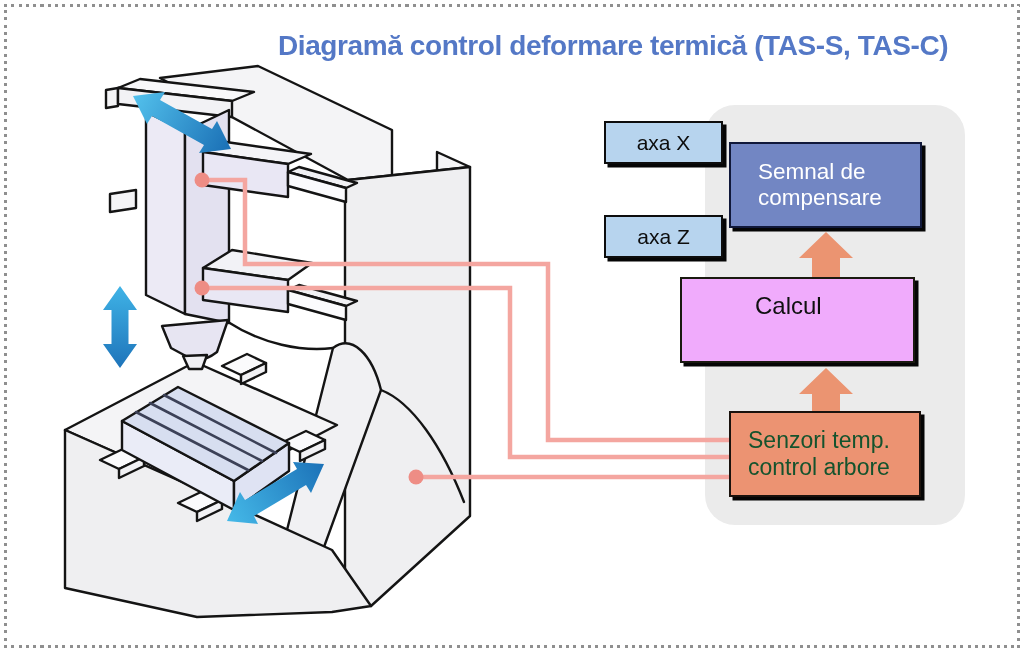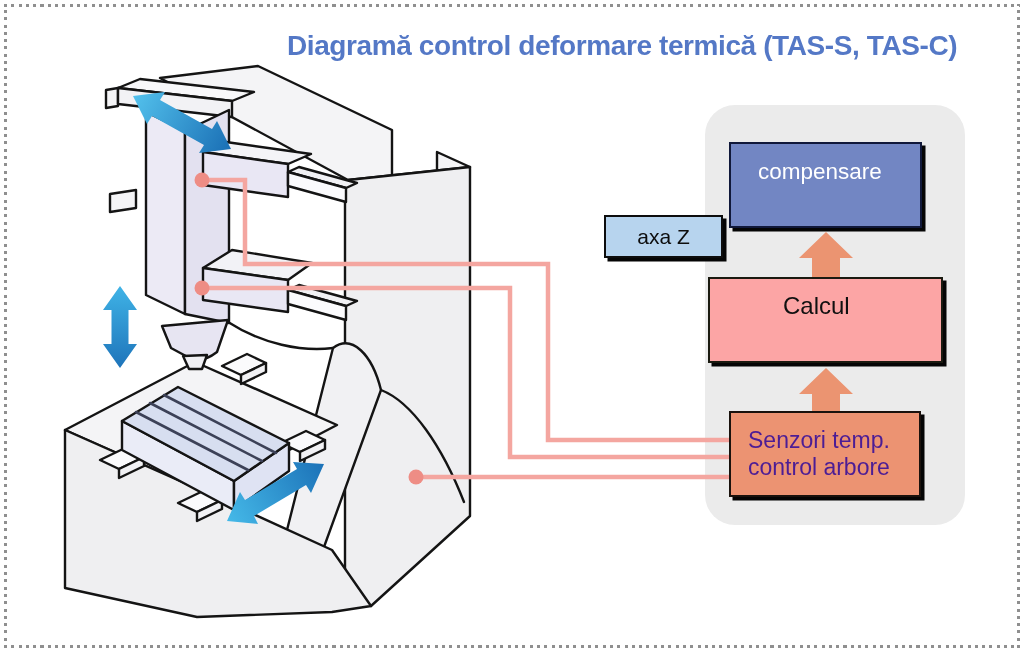--- a/index.html
+++ b/index.html
@@ -2,32 +2,32 @@
 <html><head>
 <meta charset="utf-8">
 <style>
   html,body{margin:0;padding:0;background:#fff;}
   #stage{position:relative;width:1024px;height:652px;background:#ffffff;overflow:hidden;
          font-family:"Liberation Sans",sans-serif;}
   .dot-h{position:absolute;left:4px;right:4px;height:3px;
          background:repeating-linear-gradient(90deg,#8f8f8f 0 3px,transparent 3px 7.3px);}
   .dot-v{position:absolute;top:4px;bottom:4px;width:3px;
          background:repeating-linear-gradient(0deg,#8f8f8f 0 3px,transparent 3px 7.3px);}
-  #title{position:absolute;left:287px;top:30px;font-size:28px;font-weight:bold;
+  #title{position:absolute;left:278px;top:30px;font-size:28px;font-weight:bold;
          letter-spacing:-0.4px;color:#5478C6;white-space:nowrap;}
   #machine-svg{position:absolute;left:0;top:0;}
   .box{position:absolute;box-sizing:border-box;border:2px solid #0d0d0d;
        box-shadow:3.5px 3.5px 0 #050505;}
   .axa{left:604px;width:119px;height:43px;background:#B7D4EE;display:flex;
        align-items:center;justify-content:center;font-size:21px;color:#0d0d0d;}
   .semnal{left:729px;top:142px;width:193px;height:86px;background:#7286C3;color:#ffffff;
           font-size:22.5px;line-height:26px;padding:15px 0 0 27px;border-color:#10183a;}
-  .calcul{left:708px;top:277px;width:235px;height:86px;background:#fca5a5;color:#101010;
+  .calcul{left:680px;top:277px;width:235px;height:86px;background:#f0abfc;color:#101010;
           font-size:24px;line-height:28px;padding:13px 0 16px 73px;border-color:#1a1a10;}
-  .senzori{left:729px;top:411px;width:192px;height:86px;background:#EC9372;color:#4c1d95;
+  .senzori{left:729px;top:411px;width:192px;height:86px;background:#EC9372;color:#14532d;
            font-size:23px;line-height:26.5px;padding:14px 0 0 17px;border-color:#1a120d;}
   .two-line span{display:block;}
 </style>
 </head>
 <body>
 
 <div id="stage">
 
   <div class="dot-h" style="top:4px"></div>
   <div class="dot-h" style="bottom:4px"></div>
@@ -121,25 +121,29 @@
       <path d="M202,288 L510,288 L510,457 L740,457"></path>
       <path d="M416,477 L740,477"></path>
     </g>
     <g fill="#EE8D85">
       <circle cx="202" cy="180" r="7.5"></circle>
       <circle cx="202" cy="288" r="7.5"></circle>
       <circle cx="416" cy="477" r="7.5"></circle>
     </g>
   </svg>
 
+  <div class="box axa" style="top:121px">
+    <span>axa X</span>
+  </div>
   <div class="box axa" style="top:215px">
     <span>axa Z</span>
   </div>
 
   <div class="box semnal two-line">
+    <span>Semnal de</span>
     <span>compensare</span>
   </div>
 
   <div class="box calcul two-line">
     <span>Calcul</span>
   </div>
 
   <div class="box senzori two-line">
     <span>Senzori temp.</span>
     <span>control arbore</span>

